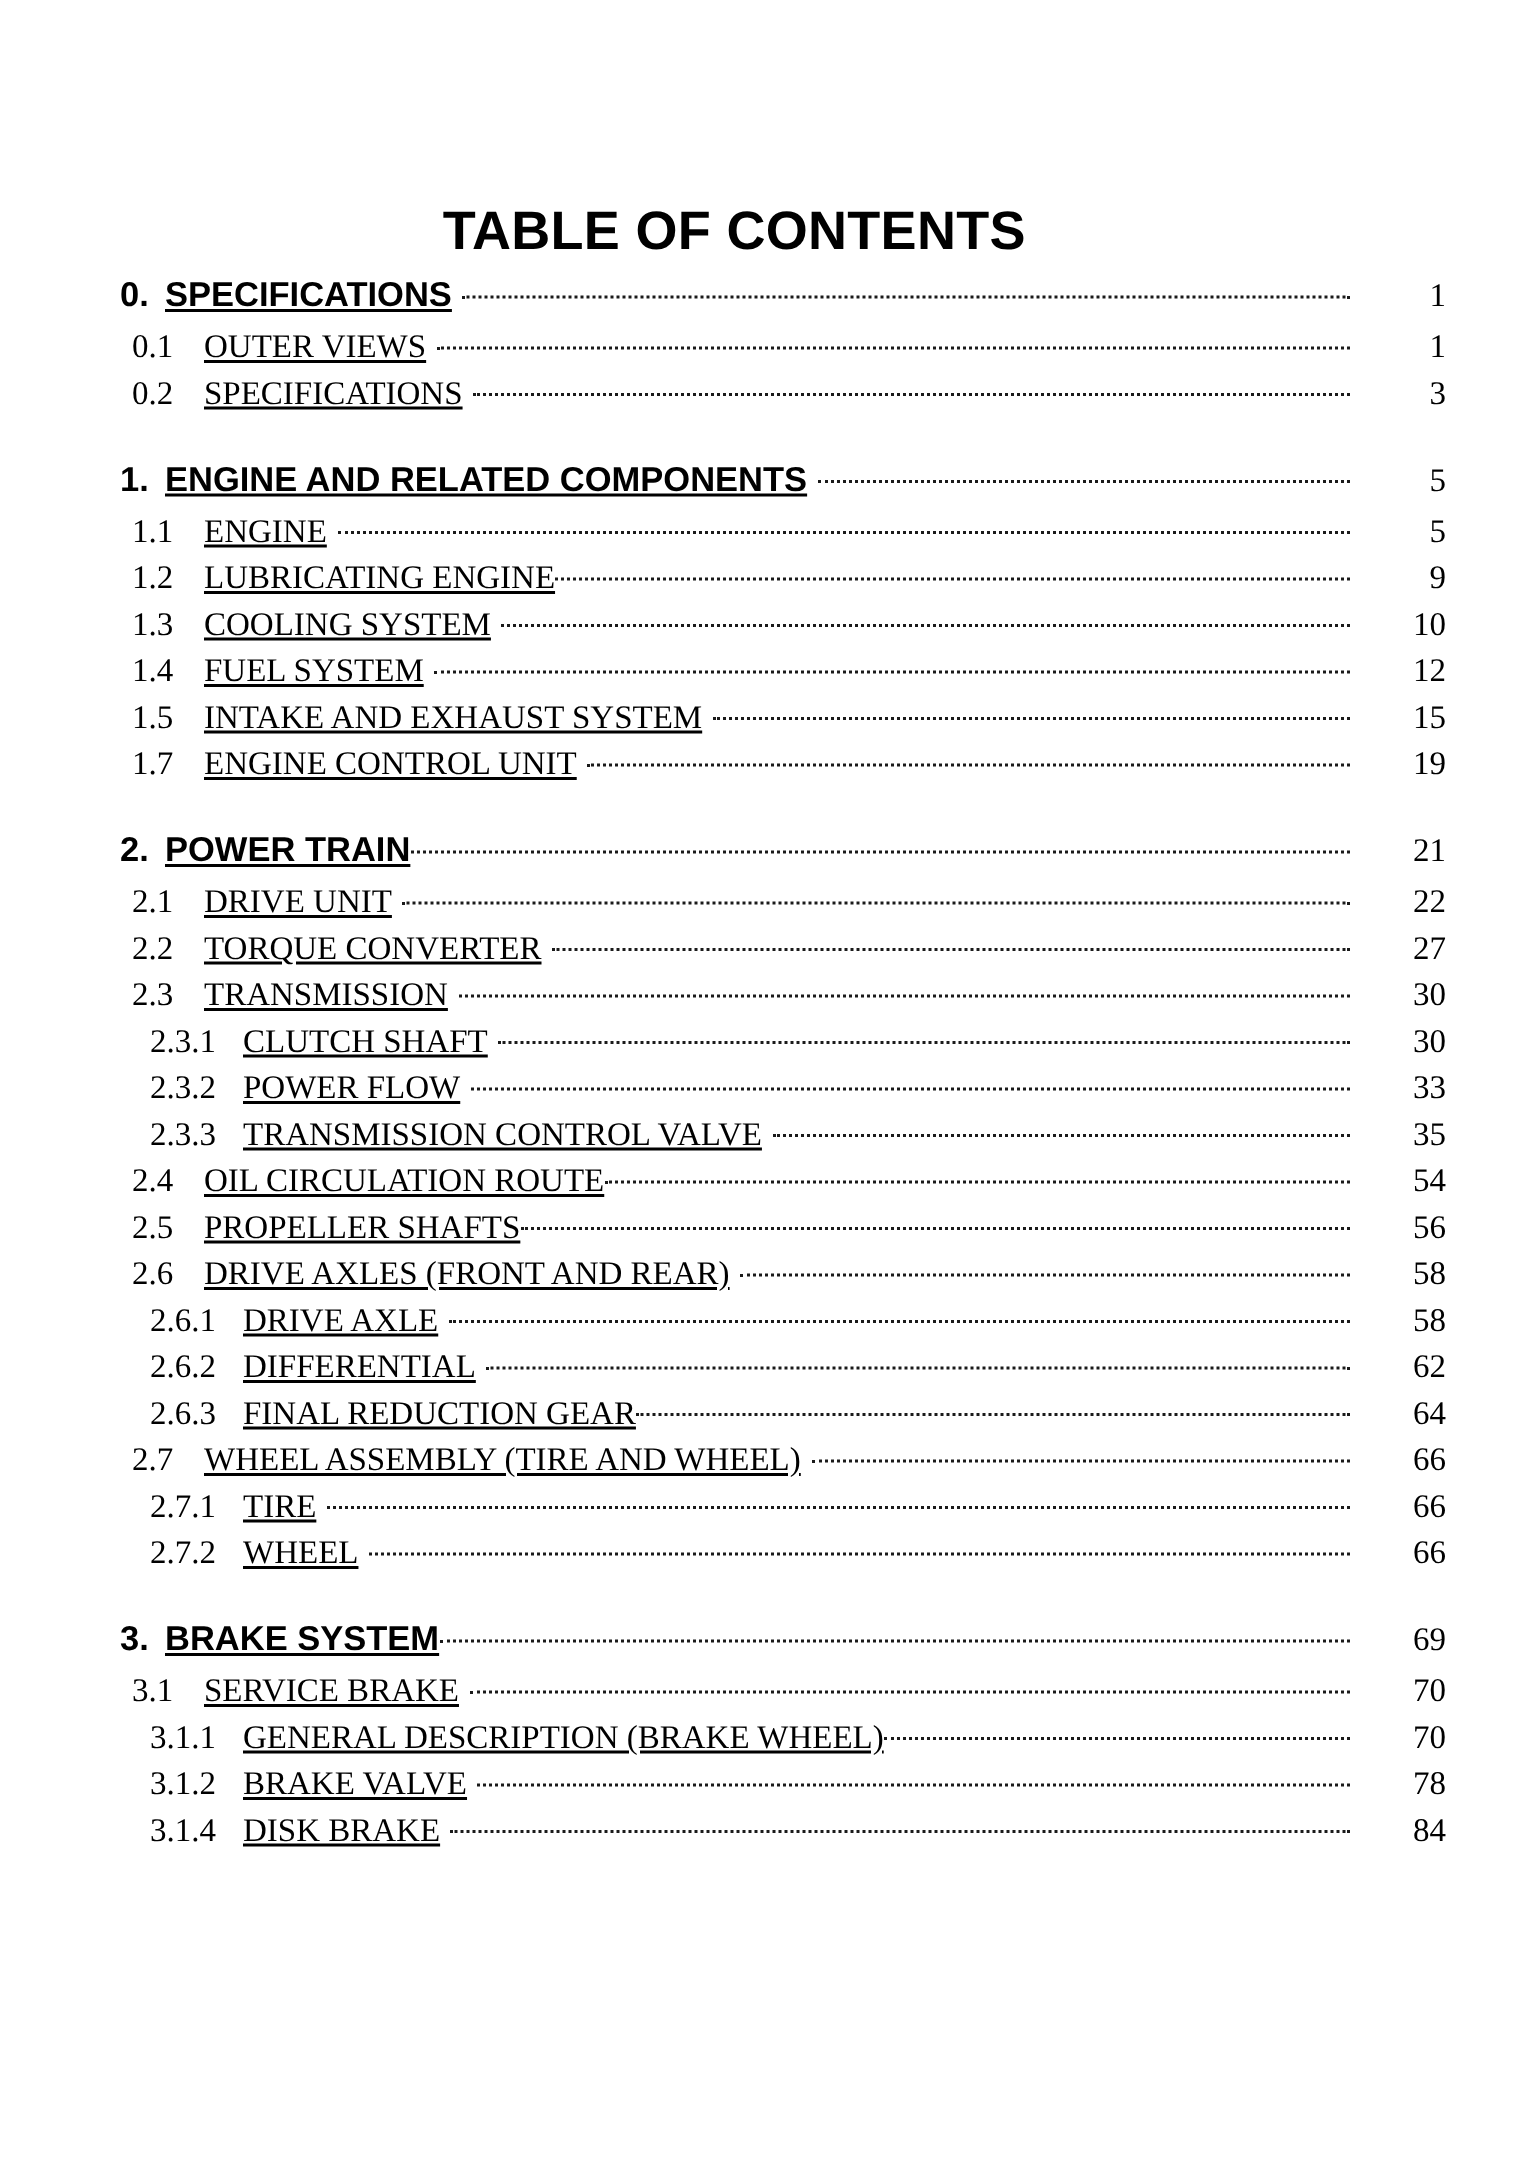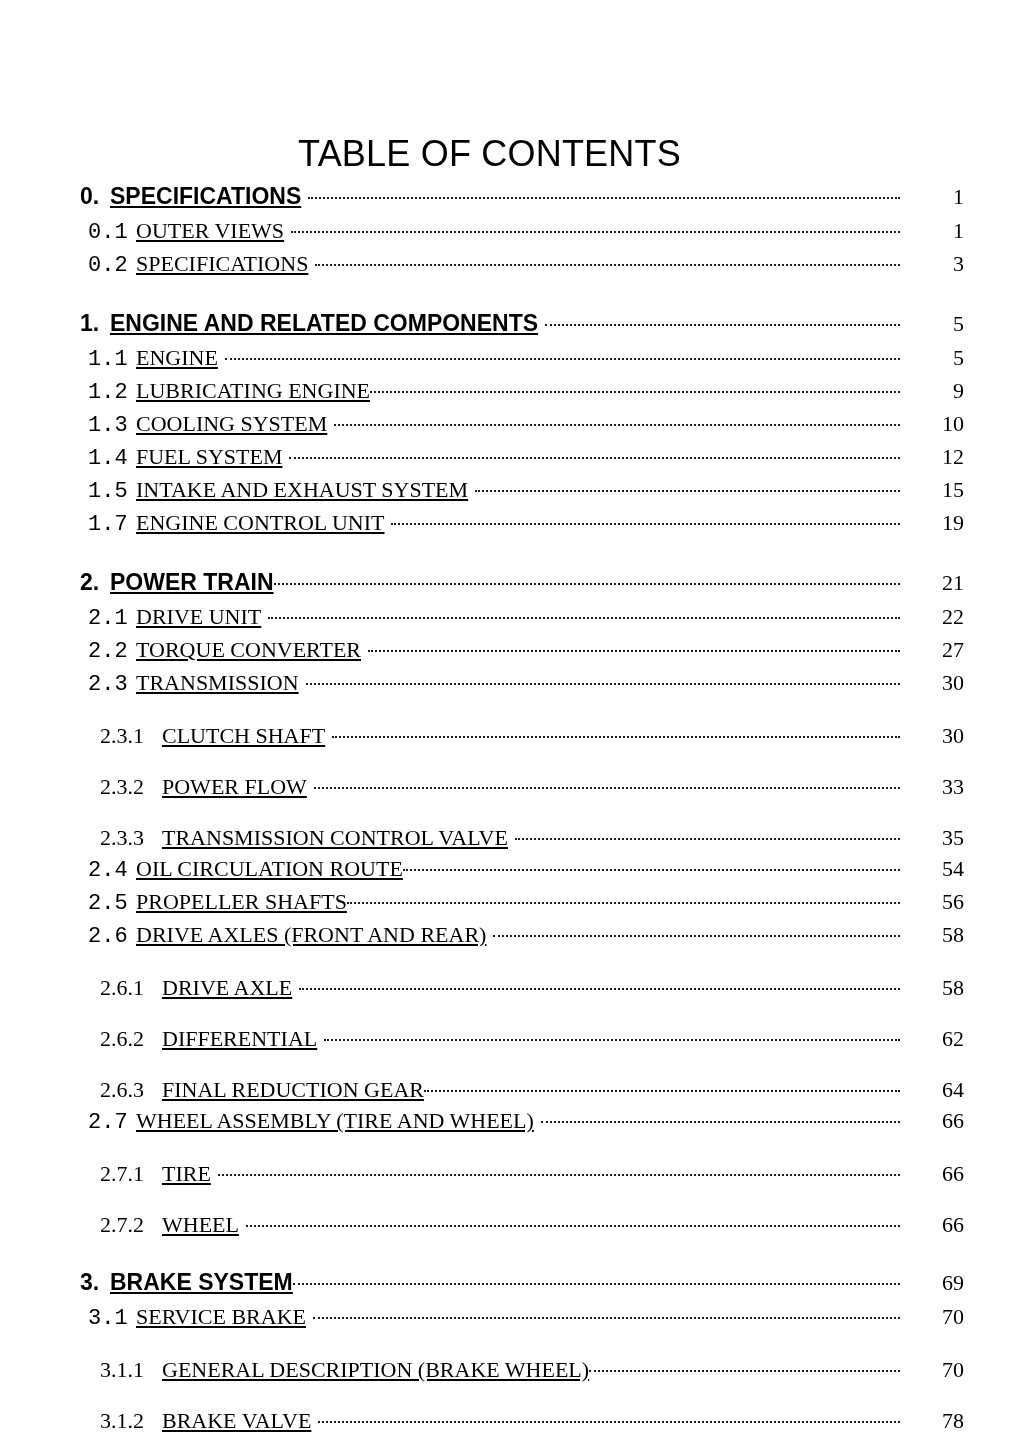--- a/index.html
+++ b/index.html
@@ -26,21 +26,21 @@
     padding: 0;
   }
 
   .doc-title {
     position: absolute;
     left: 0;
     top: 133px;
     width: 979px;
     text-align: center;
     font-family: "Liberation Sans", sans-serif;
-    font-weight: normal;
+    font-weight: bold;
     font-size: 36px;
     letter-spacing: 0.2px;
     line-height: 42px;
     color: #000;
   }
 
   .toc {
     position: absolute;
     left: 0;
     top: 178px;
@@ -67,30 +67,29 @@
   .lvl0 .e-label { white-space: nowrap; }
 
   
   .lvl1 {
     font-family: "Liberation Serif", serif;
     font-weight: normal;
     font-size: 22px;
     line-height: 31px;
     padding-left: 88px;
   }
-  .lvl1 .e-num { min-width: 48px; font-family: Liberation Mono, monospace; }
+  .lvl1 .e-num { min-width: 48px; }
 
   
   .lvl2 {
     font-family: "Liberation Serif", serif;
     font-weight: normal;
     font-size: 22px;
     line-height: 31px;
     padding-left: 100px;
-    margin-top: 20px;
   }
   .lvl2 .e-num { min-width: 62px; }
 
   .e-num {
     flex: 0 0 auto;
     white-space: nowrap;
   }
   .e-label {
     flex: 0 0 auto;
     white-space: nowrap;

